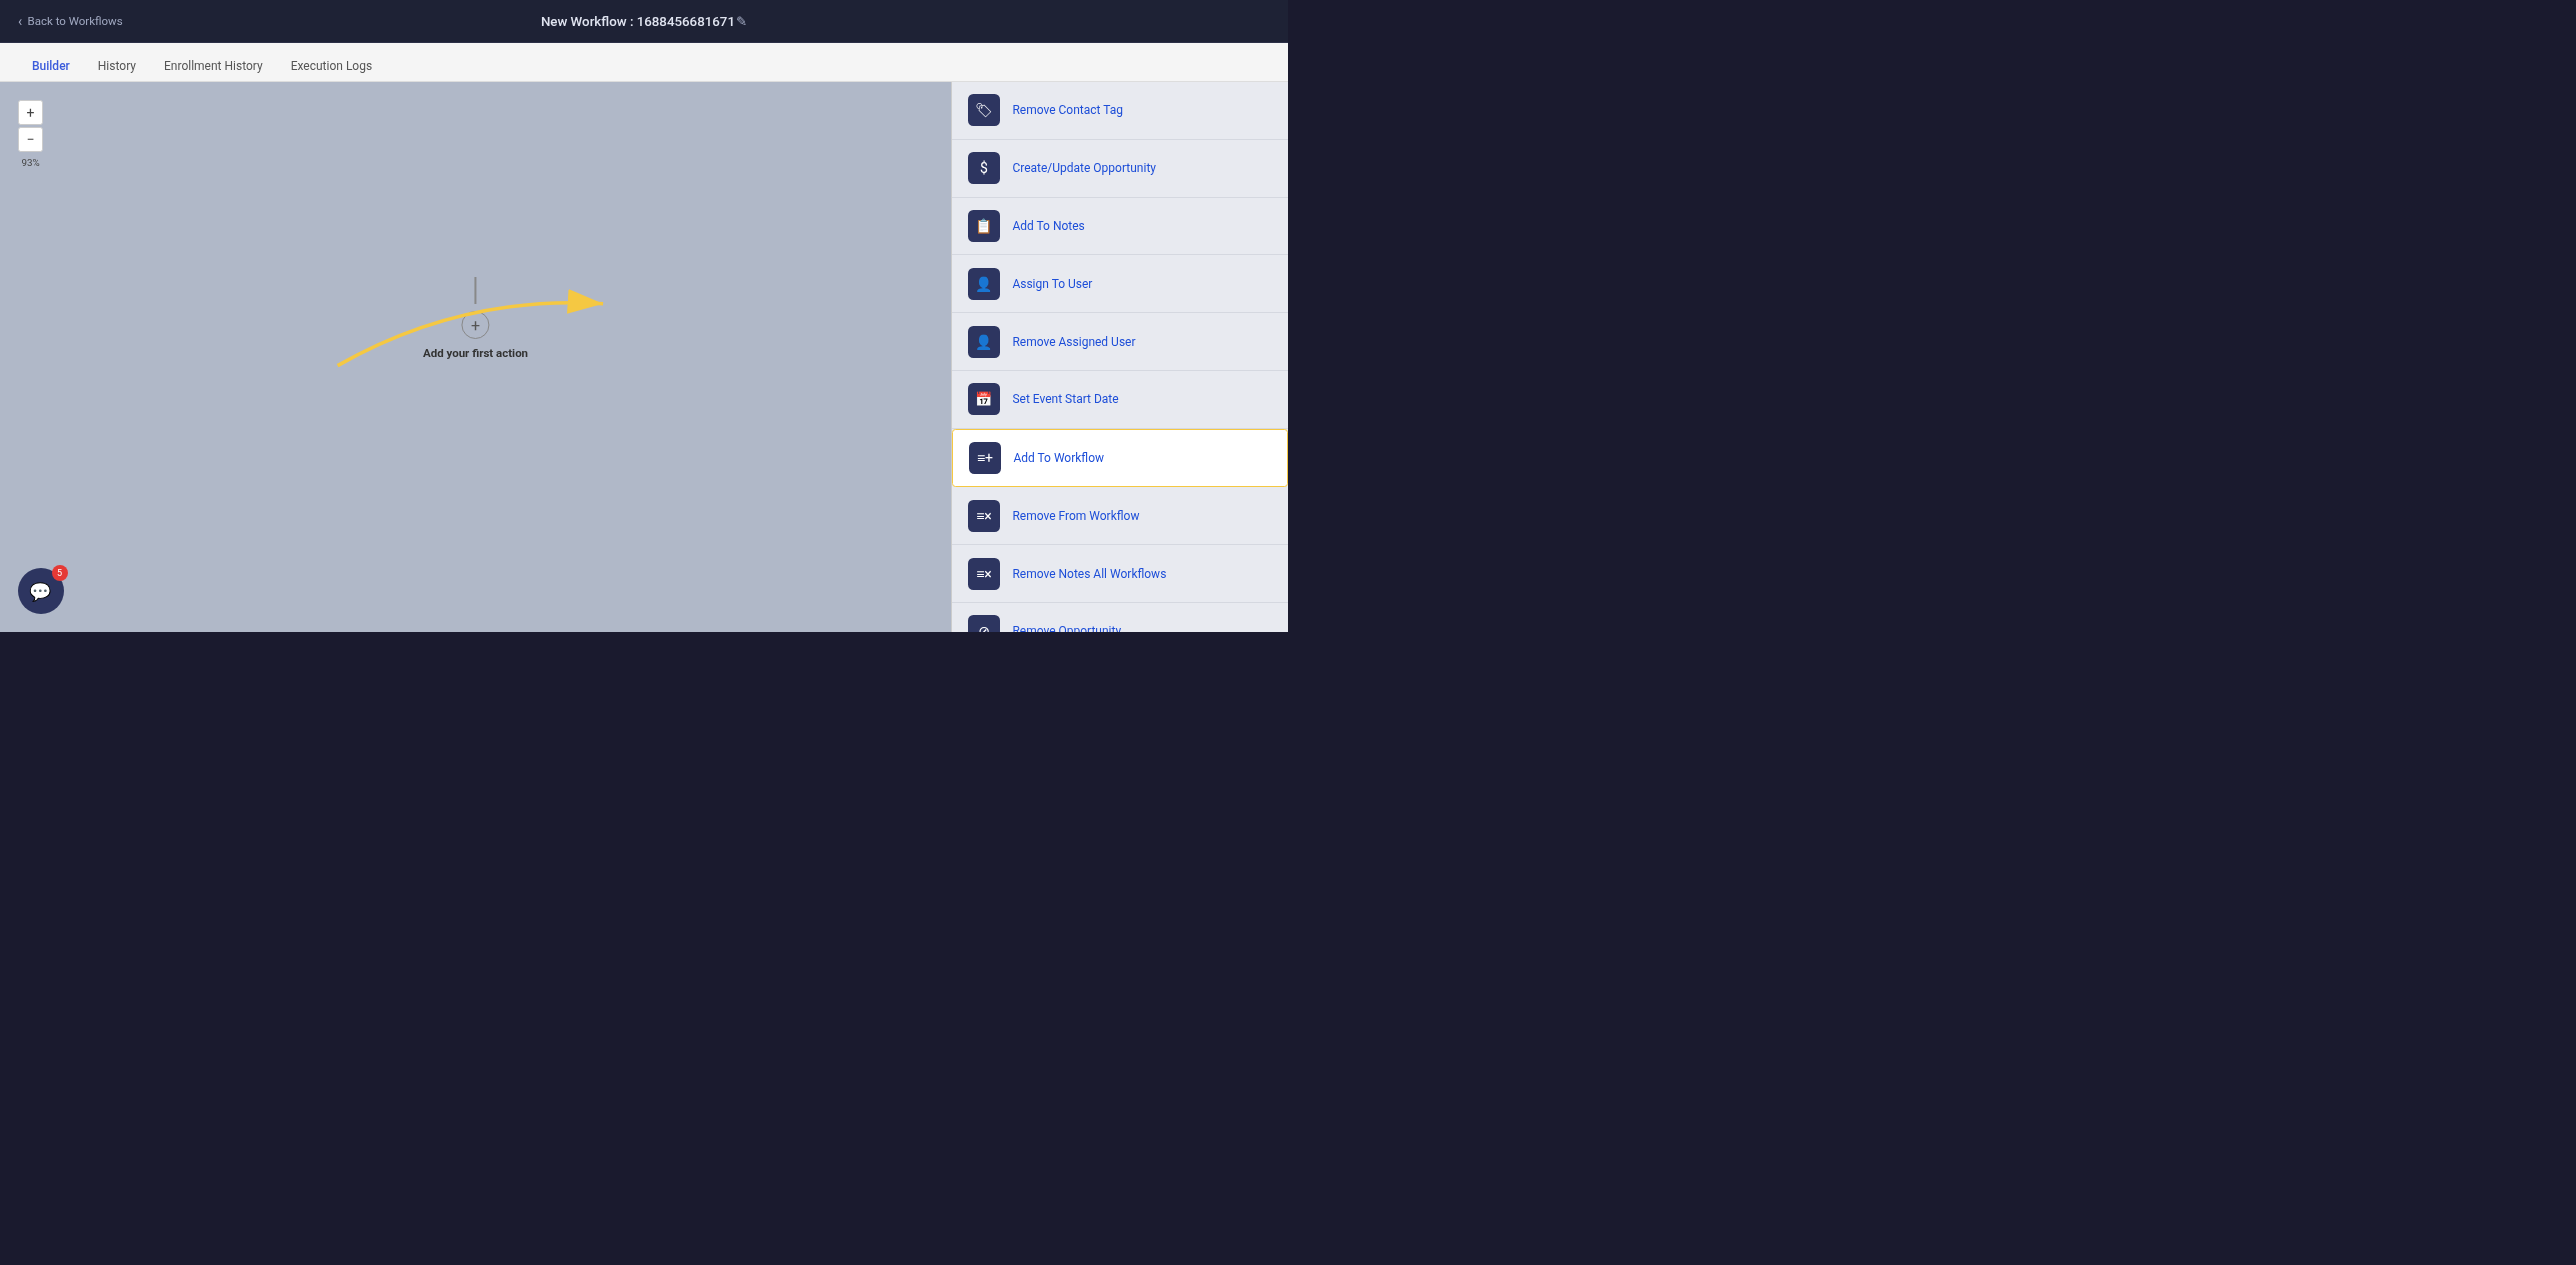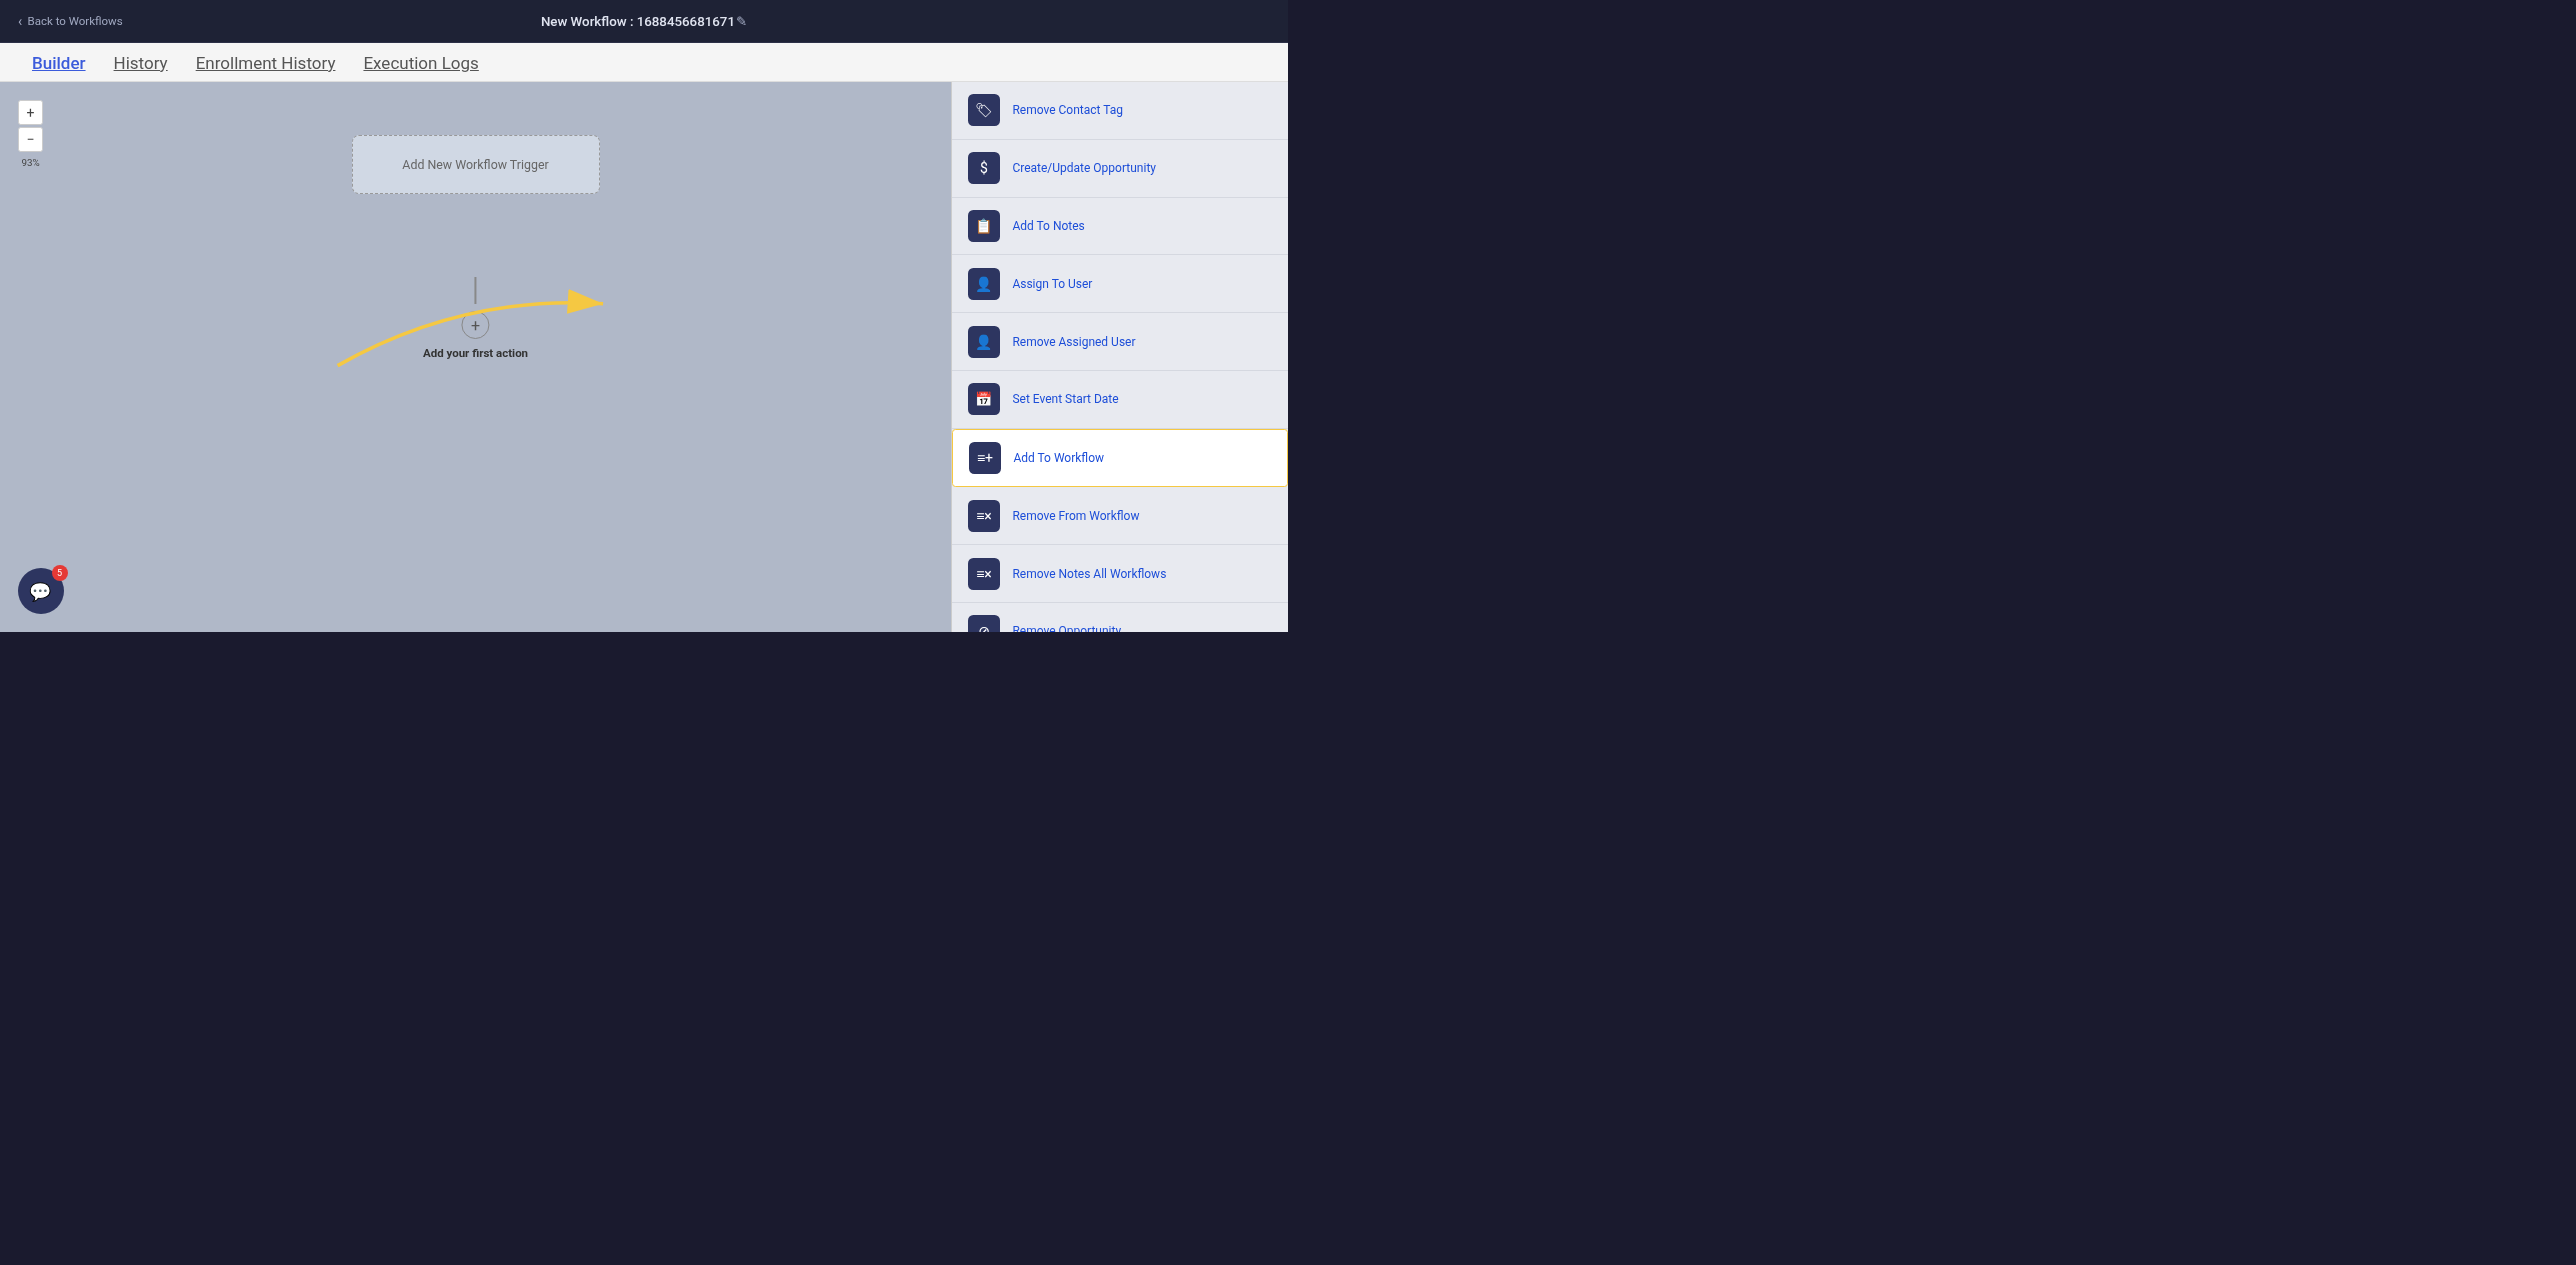--- a/index.html
+++ b/index.html
@@ -54,26 +54,25 @@
     .tabs-bar {
       background: #f5f5f5;
       height: 39px;
       display: flex;
       align-items: flex-end;
       padding: 0 18px;
       border-bottom: 1.8px solid #ddd;
     }
     .tab {
       padding: 9px 14px;
-      font-size: 17px;
+      font-size: 12px;
       color: #555;
       cursor: pointer;
       border-bottom: 1.8px solid transparent;
       margin-bottom: -1.8px;
-      text-decoration: underline;
     }
     .tab.active {
       color: #3b5bdb;
       border-bottom-color: #3b5bdb;
       font-weight: 500;
     }
 
     
     .main {
       display: flex;
@@ -269,23 +268,20 @@
 <div class="main">
 
   <div class="canvas">
 
     <div class="zoom-controls">
       <div class="zoom-btn">+</div>
       <div class="zoom-btn">−</div>
       <div class="zoom-level">93%</div>
     </div>
 
-    <div class="trigger-box">
-      <span>Add New Workflow Trigger</span>
-    </div>
 
     <div class="add-action-area">
       <div class="connector-line"></div>
       <div class="add-circle">+</div>
       <div class="add-action-label">Add your first action</div>
     </div>
 
     <svg class="arrow-annotation" viewBox="0 0 400 200" xmlns="http://www.w3.org/2000/svg">
       <defs>
         <marker id="arrowhead" markerWidth="10" markerHeight="7" refX="10" refY="3.5" orient="auto">

